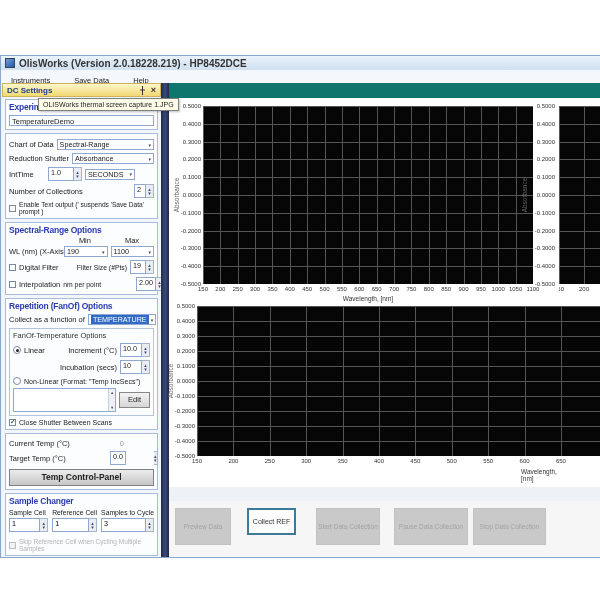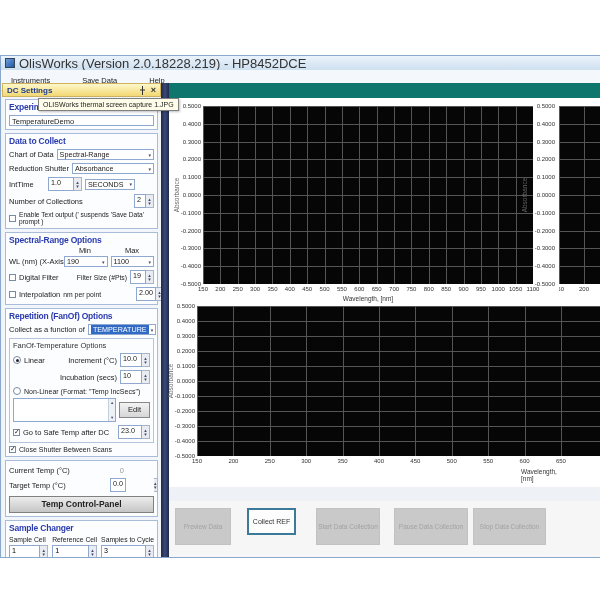--- a/index.html
+++ b/index.html
@@ -1,21 +1,21 @@
 <!DOCTYPE html>
 <html><head>
 <meta charset="utf-8">
 <style>
   html,body{margin:0;padding:0;background:#fff;font-family:"Liberation Sans",sans-serif;}
   .page{position:relative;width:600px;height:600px;background:#fff;overflow:hidden;}
   .window{position:absolute;left:0;top:55px;width:600px;height:503px;background:#eef2f7;border:1px solid #8aa8cc;border-right:none;box-sizing:border-box;}
   .titlebar{position:absolute;left:0;top:0;width:100%;height:14px;background:linear-gradient(#eaf3fb,#cfe0f0);display:flex;align-items:center;gap:4px;padding-left:4px;box-sizing:border-box;}
   .appicon{width:8px;height:8px;background:linear-gradient(135deg,#6fa0d8,#2255aa);border:1px solid #345;flex:none;}
-  .title{font-size:13px;color:#333;white-space:nowrap;}
-  .menubar{position:absolute;left:0;top:14px;width:100%;height:21px;background:#f4f7fb;border-bottom:1px solid #d5dce5;display:flex;align-items:center;gap:32px;padding-left:10px;box-sizing:border-box;}
+  .title{font-size:10px;color:#333;white-space:nowrap;font-weight:bold;}
+  .menubar{position:absolute;left:0;top:14px;width:100%;height:21px;background:#f4f7fb;border-bottom:1px solid #d5dce5;display:flex;align-items:center;gap:24px;padding-left:10px;box-sizing:border-box;}
   .menubar span{font-size:7.5px;color:#222;}
   .main{position:absolute;left:0;top:27px;width:600px;height:474px;}
   
   .leftpanel{position:absolute;left:1px;top:0;width:159px;height:474px;background:#f2f5f9;box-sizing:border-box;overflow:hidden;}
   .panelhdr{height:14px;background:linear-gradient(#fdf8cb,#f2d873);border:1px solid #cdb35f;display:flex;align-items:center;justify-content:space-between;padding:0 4px;box-sizing:border-box;}
   .panelhdr .t{font-size:8px;font-weight:bold;color:#1e3c8c;}
   .hdricons{display:flex;gap:5px;align-items:center;}
   .hdricons .x{font-size:9px;line-height:8px;color:#333;font-weight:bold;}
   .sec{margin:2px 3px 3px 3px;border:1px solid #a9bddb;background:#fbfdff;padding:2px 3px 3px 3px;position:relative;}
   .sechdr{color:#2b3cae;font-weight:bold;font-size:8.5px;letter-spacing:-0.2px;}
@@ -104,21 +104,20 @@
         </div>
 
         <div class="sec">
           <div class="sechdr">Experiment</div>
           <div class="row">
             <span class="txt fill">TemperatureDemo</span>
           </div>
         </div>
 
         <div class="sec">
-          <div class="sechdr">Data to Collect</div>
           <div class="row">
             <span class="lbl">Chart of Data</span>
             <span class="dd fill">
                 <span>Spectral-Range</span>
                 <span class="arr">▾</span>
               </span>
           </div>
           <div class="row">
             <span class="lbl">Reduction Shutter</span>
             <span class="dd fill">
@@ -238,31 +237,20 @@
               <span>Non-Linear (Format: "Temp IncSecs")</span>
             </div>
             <div class="row">
               <span class="listbox">
                   <span class="sb">
                     <span>▴</span>
                     <span>▾</span>
                   </span>
                 </span>
               <span class="smallbtn">Edit</span>
-            </div>
-            <div class="row">
-              <span class="cb checked"></span>
-              <span class="lbl">Go to Safe Temp after DC</span>
-              <span class="spin" style="width:32px;margin-left:auto;">
-                  <span class="val">23.0</span>
-                  <span class="ud">
-                    <span class="arr">▴</span>
-                    <span class="arr">▾</span>
-                  </span>
-                </span>
             </div>
           </div>
           <div class="row" style="font-size:7px;">
             <span class="cb checked"></span>
             <span>Close Shutter Between Scans</span>
           </div>
         </div>
 
         <div class="sec">
           <div class="row">

